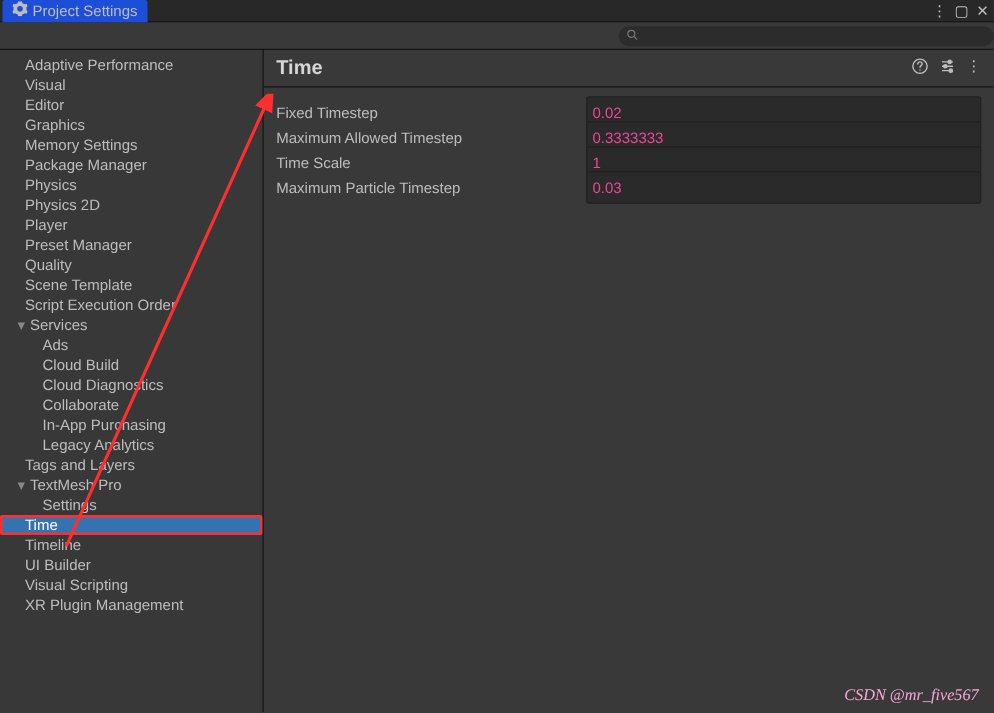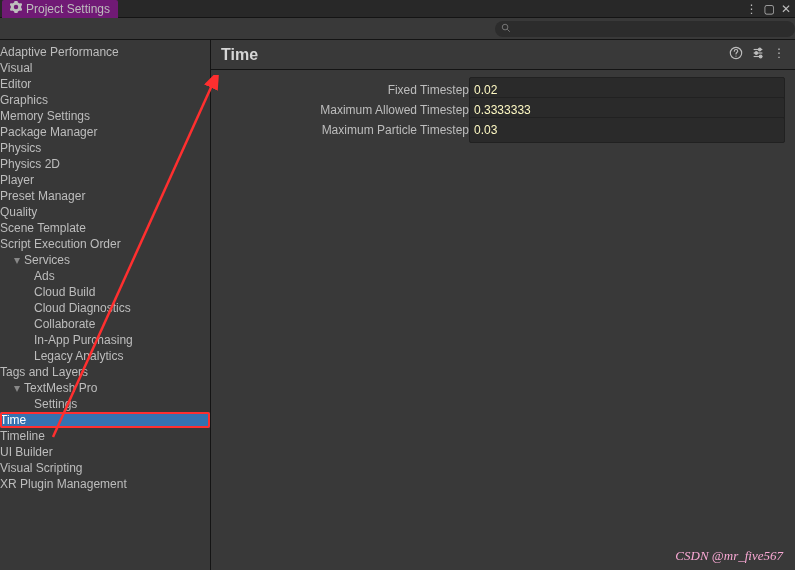--- a/index.html
+++ b/index.html
@@ -13,21 +13,21 @@
   overflow: hidden;
 }
 .window { display: flex; flex-direction: column; height: 100%; }
 .tab-bar {
   display: flex; align-items: center;
   background: #282828; height: 18px;
   border-bottom: 1px solid #141414;
 }
 .tab {
   display: flex; align-items: center; gap: 4px;
-  background: #701a75; padding: 2px 8px;
+  background: #1d4ed8; padding: 2px 8px;
   height: 18px; border-top-left-radius: 2px; border-top-right-radius: 2px;
   margin-left: 2px;
 }
 .tab svg { width: 12px; height: 12px; }
 .win-controls { margin-left: auto; display: flex; gap: 6px; padding-right: 4px; color: #bdbdbd; font-size: 12px; }
 .search-row {
   height: 22px; display: flex; align-items: center; justify-content: center;
   background: #393939; border-bottom: 1px solid #141414;
 }
 .search-box {
@@ -38,21 +38,21 @@
 }
 .search-box svg { width: 10px; height: 10px; }
 .content { display: flex; flex: 1; overflow: hidden; }
 .sidebar {
   width: 211px; background: #383838;
   border-right: 1px solid #141414;
   padding-top: 4px; overflow-y: auto;
 }
 .item {
   display: flex; align-items: center; height: 16px;
-  cursor: default;
+  padding-left: 20px; cursor: default;
   color: #bdbdbd;
 }
 .item.parent { padding-left: 12px; }
 .item.child { padding-left: 34px; }
 .item .arrow {
   display: inline-block; width: 10px; height: 10px; margin-right: 2px;
   color: #888;
 }
 .item.selected {
   background: #3572b0; color: #fff;
@@ -62,25 +62,25 @@
 .header {
   display: flex; align-items: center; height: 30px;
   padding: 0 10px; border-bottom: 1px solid #141414;
 }
 .header h2 { font-size: 16px; font-weight: bold; color: #d6d6d6; }
 .header-icons { margin-left: auto; display: flex; gap: 8px; color: #bdbdbd; }
 .props { padding: 10px; }
 .prop-row {
   display: flex; align-items: center; height: 20px;
 }
-.prop-label { width: 248px; color: #bdbdbd; text-align: right; }
+.prop-label { width: 248px; color: #bdbdbd; }
 .prop-field {
   flex: 1; height: 26px; background: #2a2a2a;
   border: 1px solid #212121; border-radius: 2px;
-  color: #fef9c3; padding: 0 4px; display: flex; align-items: center;
+  color: #ec4899; padding: 0 4px; display: flex; align-items: center;
 }
 .watermark {
   position: absolute; right: 12px; bottom: 6px;
   font-style: italic; color: #f9a8d4; font-size: 13px; font-family: 'Times New Roman', serif;
 }
 .annotation-arrow {
   position: absolute; left: 45px; top: 75px;
   width: 180px; height: 370px; pointer-events: none;
 }
 </style>
@@ -236,20 +236,24 @@
       <div class="props" id="props">
           <div class="prop-row">
             <div class="prop-label">Fixed Timestep</div>
             <div class="prop-field">0.02</div>
           </div>
           <div class="prop-row">
             <div class="prop-label">Maximum Allowed Timestep</div>
             <div class="prop-field">0.3333333</div>
           </div>
           <div class="prop-row">
+            <div class="prop-label">Time Scale</div>
+            <div class="prop-field">1</div>
+          </div>
+          <div class="prop-row">
             <div class="prop-label">Maximum Particle Timestep</div>
             <div class="prop-field">0.03</div>
           </div>
         </div>
     </div>
   </div>
 </div>
 
 <div class="watermark">CSDN @mr_five567</div>
 

